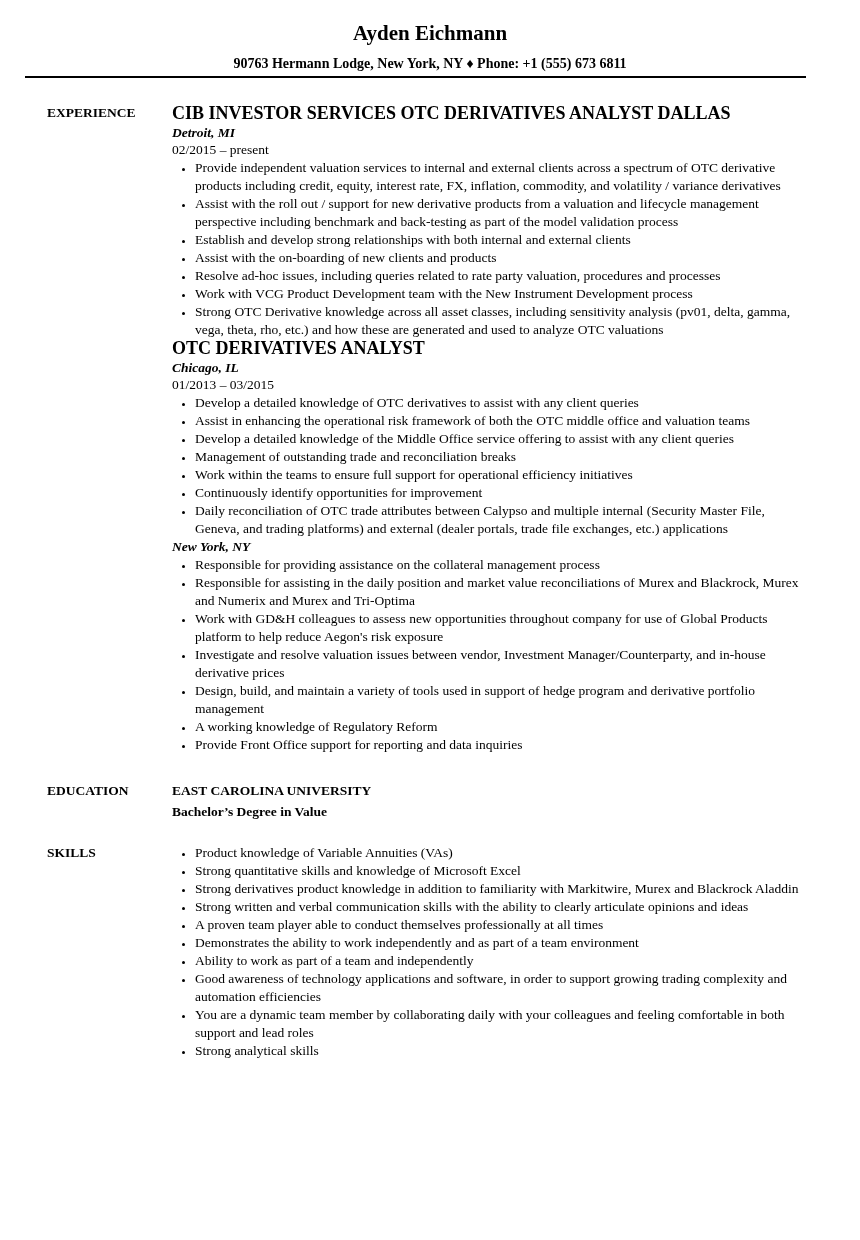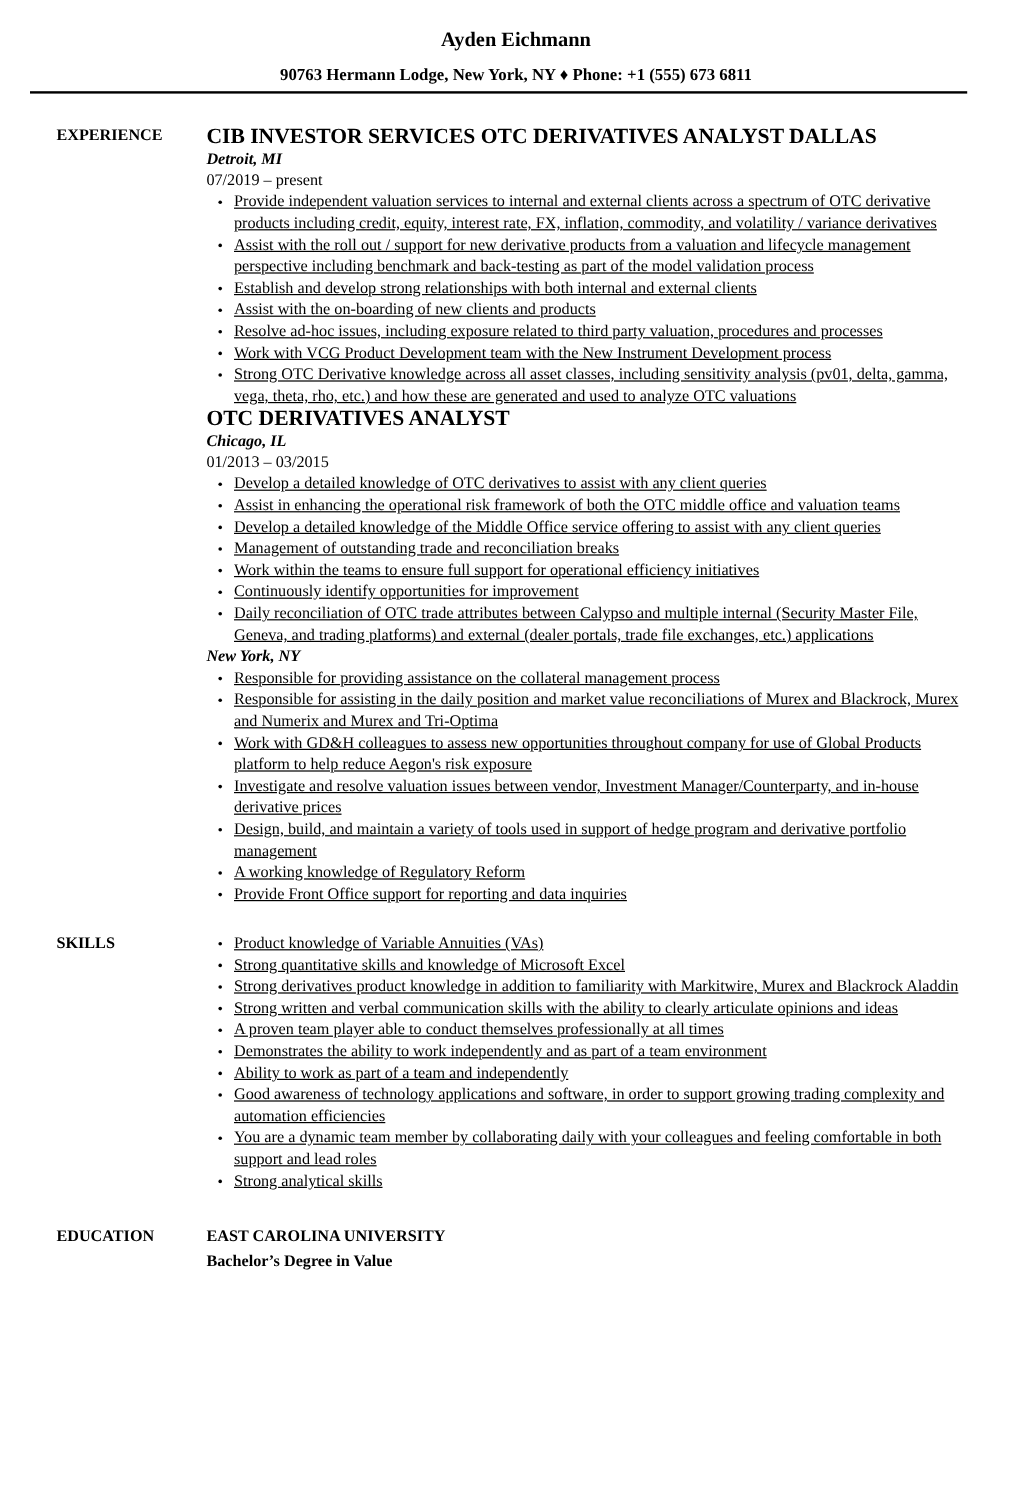--- a/index.html
+++ b/index.html
@@ -10,21 +10,21 @@
     height: 1240px;
     margin: 0 auto;
     background: #ffffff;
     color: #000000;
     font-family: "Liberation Serif", "DejaVu Serif", serif;
     font-size: 13.5px;
     line-height: 18px;
     overflow: hidden;
   }
   .header { text-align: center; padding-top: 23px; }
-  .name { font-size: 17px; font-weight: 700; line-height: 20px; }
+  .name { font-size: 21px; font-weight: 700; line-height: 20px; }
   .contact { font-size: 14px; font-weight: 700; margin-top: 13px; line-height: 16px; }
   .rule {
     border: none;
     border-top: 2.5px solid #000000;
     margin: 4px 54px 0 25px;
     height: 0;
   }
   .section {
     display: flex;
     padding: 0 52px 0 47px;
@@ -40,21 +40,20 @@
   }
   .content-col { flex: 1 1 auto; min-width: 0; }
   .job + .job { }
   .job-title { font-size: 18px; font-weight: 700; line-height: 18px; margin-bottom: 2px; }
   .job-location { font-weight: 700; line-height: 17px; font-style: italic; }
   .job-dates { line-height: 17px; }
   ul.bullets {
     list-style: disc outside;
     margin: 1px 0 0 0;
     padding-left: 23px;
-    text-decoration: underline;
   }
   ul.bullets li { line-height: 18px; }
   ul.bullets li::marker { font-size: 0.85em; }
   ul.bullets.skills { margin-top: 0; }
   .school { font-size: 13.5px; font-weight: 700; line-height: 18px; }
   .degree { font-weight: 700; line-height: 18px; margin-top: 3px; }
 </style>
 </head>
 <body>
 
@@ -67,27 +66,27 @@
 
   <hr class="rule">
 
   <section class="section section-experience">
     <div class="label-col">EXPERIENCE</div>
     <div class="content-col">
 
       <article class="job">
         <h2 class="job-title">CIB INVESTOR SERVICES OTC DERIVATIVES ANALYST DALLAS</h2>
         <div class="job-location">Detroit, MI</div>
-        <div class="job-dates">07/2019 – present</div>
+        <div class="job-dates">02/2015 – present</div>
         <ul class="bullets">
           <li>Provide independent valuation services to internal and external clients across a spectrum of OTC derivative products including credit, equity, interest rate, FX, inflation, commodity, and volatility / variance derivatives</li>
           <li>Assist with the roll out / support for new derivative products from a valuation and lifecycle management perspective including benchmark and back-testing as part of the model validation process</li>
           <li>Establish and develop strong relationships with both internal and external clients</li>
           <li>Assist with the on-boarding of new clients and products</li>
-          <li>Resolve ad-hoc issues, including exposure related to third party valuation, procedures and processes</li>
+          <li>Resolve ad-hoc issues, including queries related to rate party valuation, procedures and processes</li>
           <li>Work with VCG Product Development team with the New Instrument Development process</li>
           <li>Strong OTC Derivative knowledge across all asset classes, including sensitivity analysis (pv01, delta, gamma, vega, theta, rho, etc.) and how these are generated and used to analyze OTC valuations</li>
         </ul>
       </article>
 
       <article class="job">
         <h2 class="job-title">OTC DERIVATIVES ANALYST</h2>
         <div class="job-location">Chicago, IL</div>
         <div class="job-dates">01/2013 – 03/2015</div>
         <ul class="bullets">
@@ -110,39 +109,39 @@
           <li>Investigate and resolve valuation issues between vendor, Investment Manager/Counterparty, and in-house derivative prices</li>
           <li>Design, build, and maintain a variety of tools used in support of hedge program and derivative portfolio management</li>
           <li>A working knowledge of Regulatory Reform</li>
           <li>Provide Front Office support for reporting and data inquiries</li>
         </ul>
       </article>
 
     </div>
   </section>
 
+  <section class="section section-education">
+    <div class="label-col">EDUCATION</div>
+    <div class="content-col">
+      <h2 class="school">EAST CAROLINA UNIVERSITY</h2>
+      <div class="degree">Bachelor’s Degree in Value</div>
+    </div>
+  </section>
+
   <section class="section section-skills">
     <div class="label-col">SKILLS</div>
     <div class="content-col">
       <ul class="bullets skills">
         <li>Product knowledge of Variable Annuities (VAs)</li>
         <li>Strong quantitative skills and knowledge of Microsoft Excel</li>
         <li>Strong derivatives product knowledge in addition to familiarity with Markitwire, Murex and Blackrock Aladdin</li>
         <li>Strong written and verbal communication skills with the ability to clearly articulate opinions and ideas</li>
         <li>A proven team player able to conduct themselves professionally at all times</li>
         <li>Demonstrates the ability to work independently and as part of a team environment</li>
         <li>Ability to work as part of a team and independently</li>
         <li>Good awareness of technology applications and software, in order to support growing trading complexity and automation efficiencies</li>
         <li>You are a dynamic team member by collaborating daily with your colleagues and feeling comfortable in both support and lead roles</li>
         <li>Strong analytical skills</li>
       </ul>
     </div>
   </section>
 
-  <section class="section section-education">
-    <div class="label-col">EDUCATION</div>
-    <div class="content-col">
-      <h2 class="school">EAST CAROLINA UNIVERSITY</h2>
-      <div class="degree">Bachelor’s Degree in Value</div>
-    </div>
-  </section>
-
 </div>
 
 </body></html>

